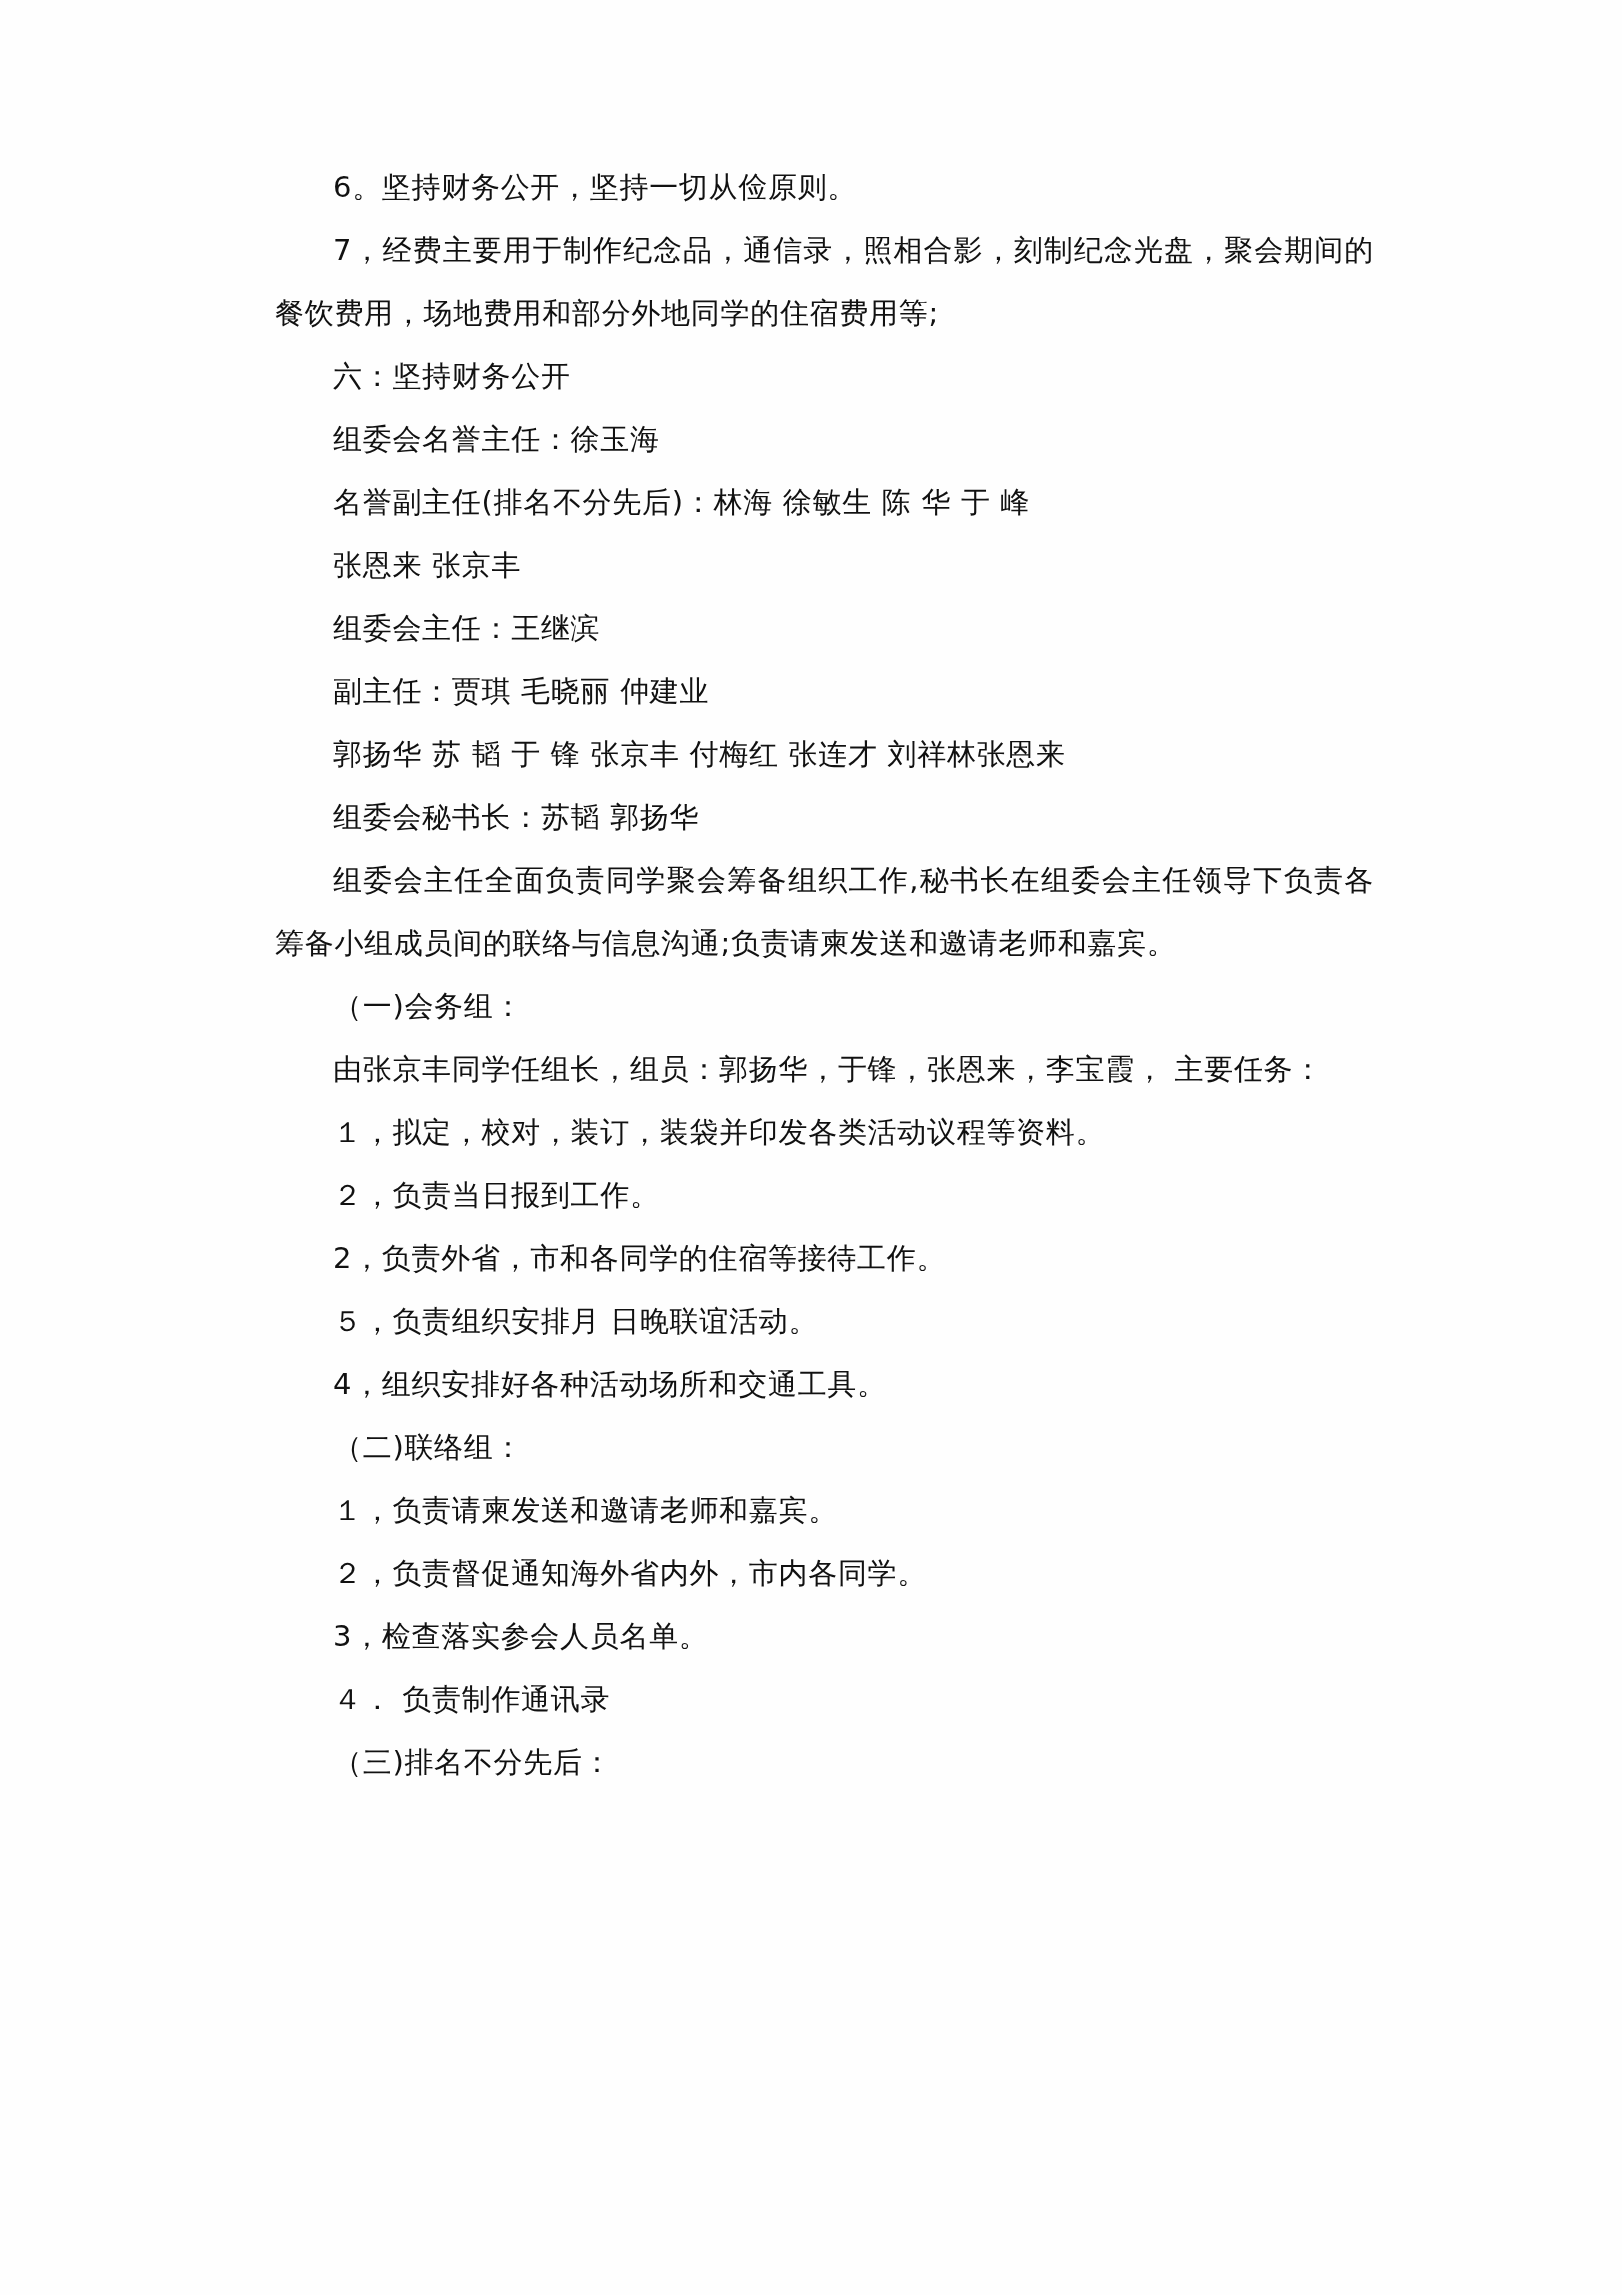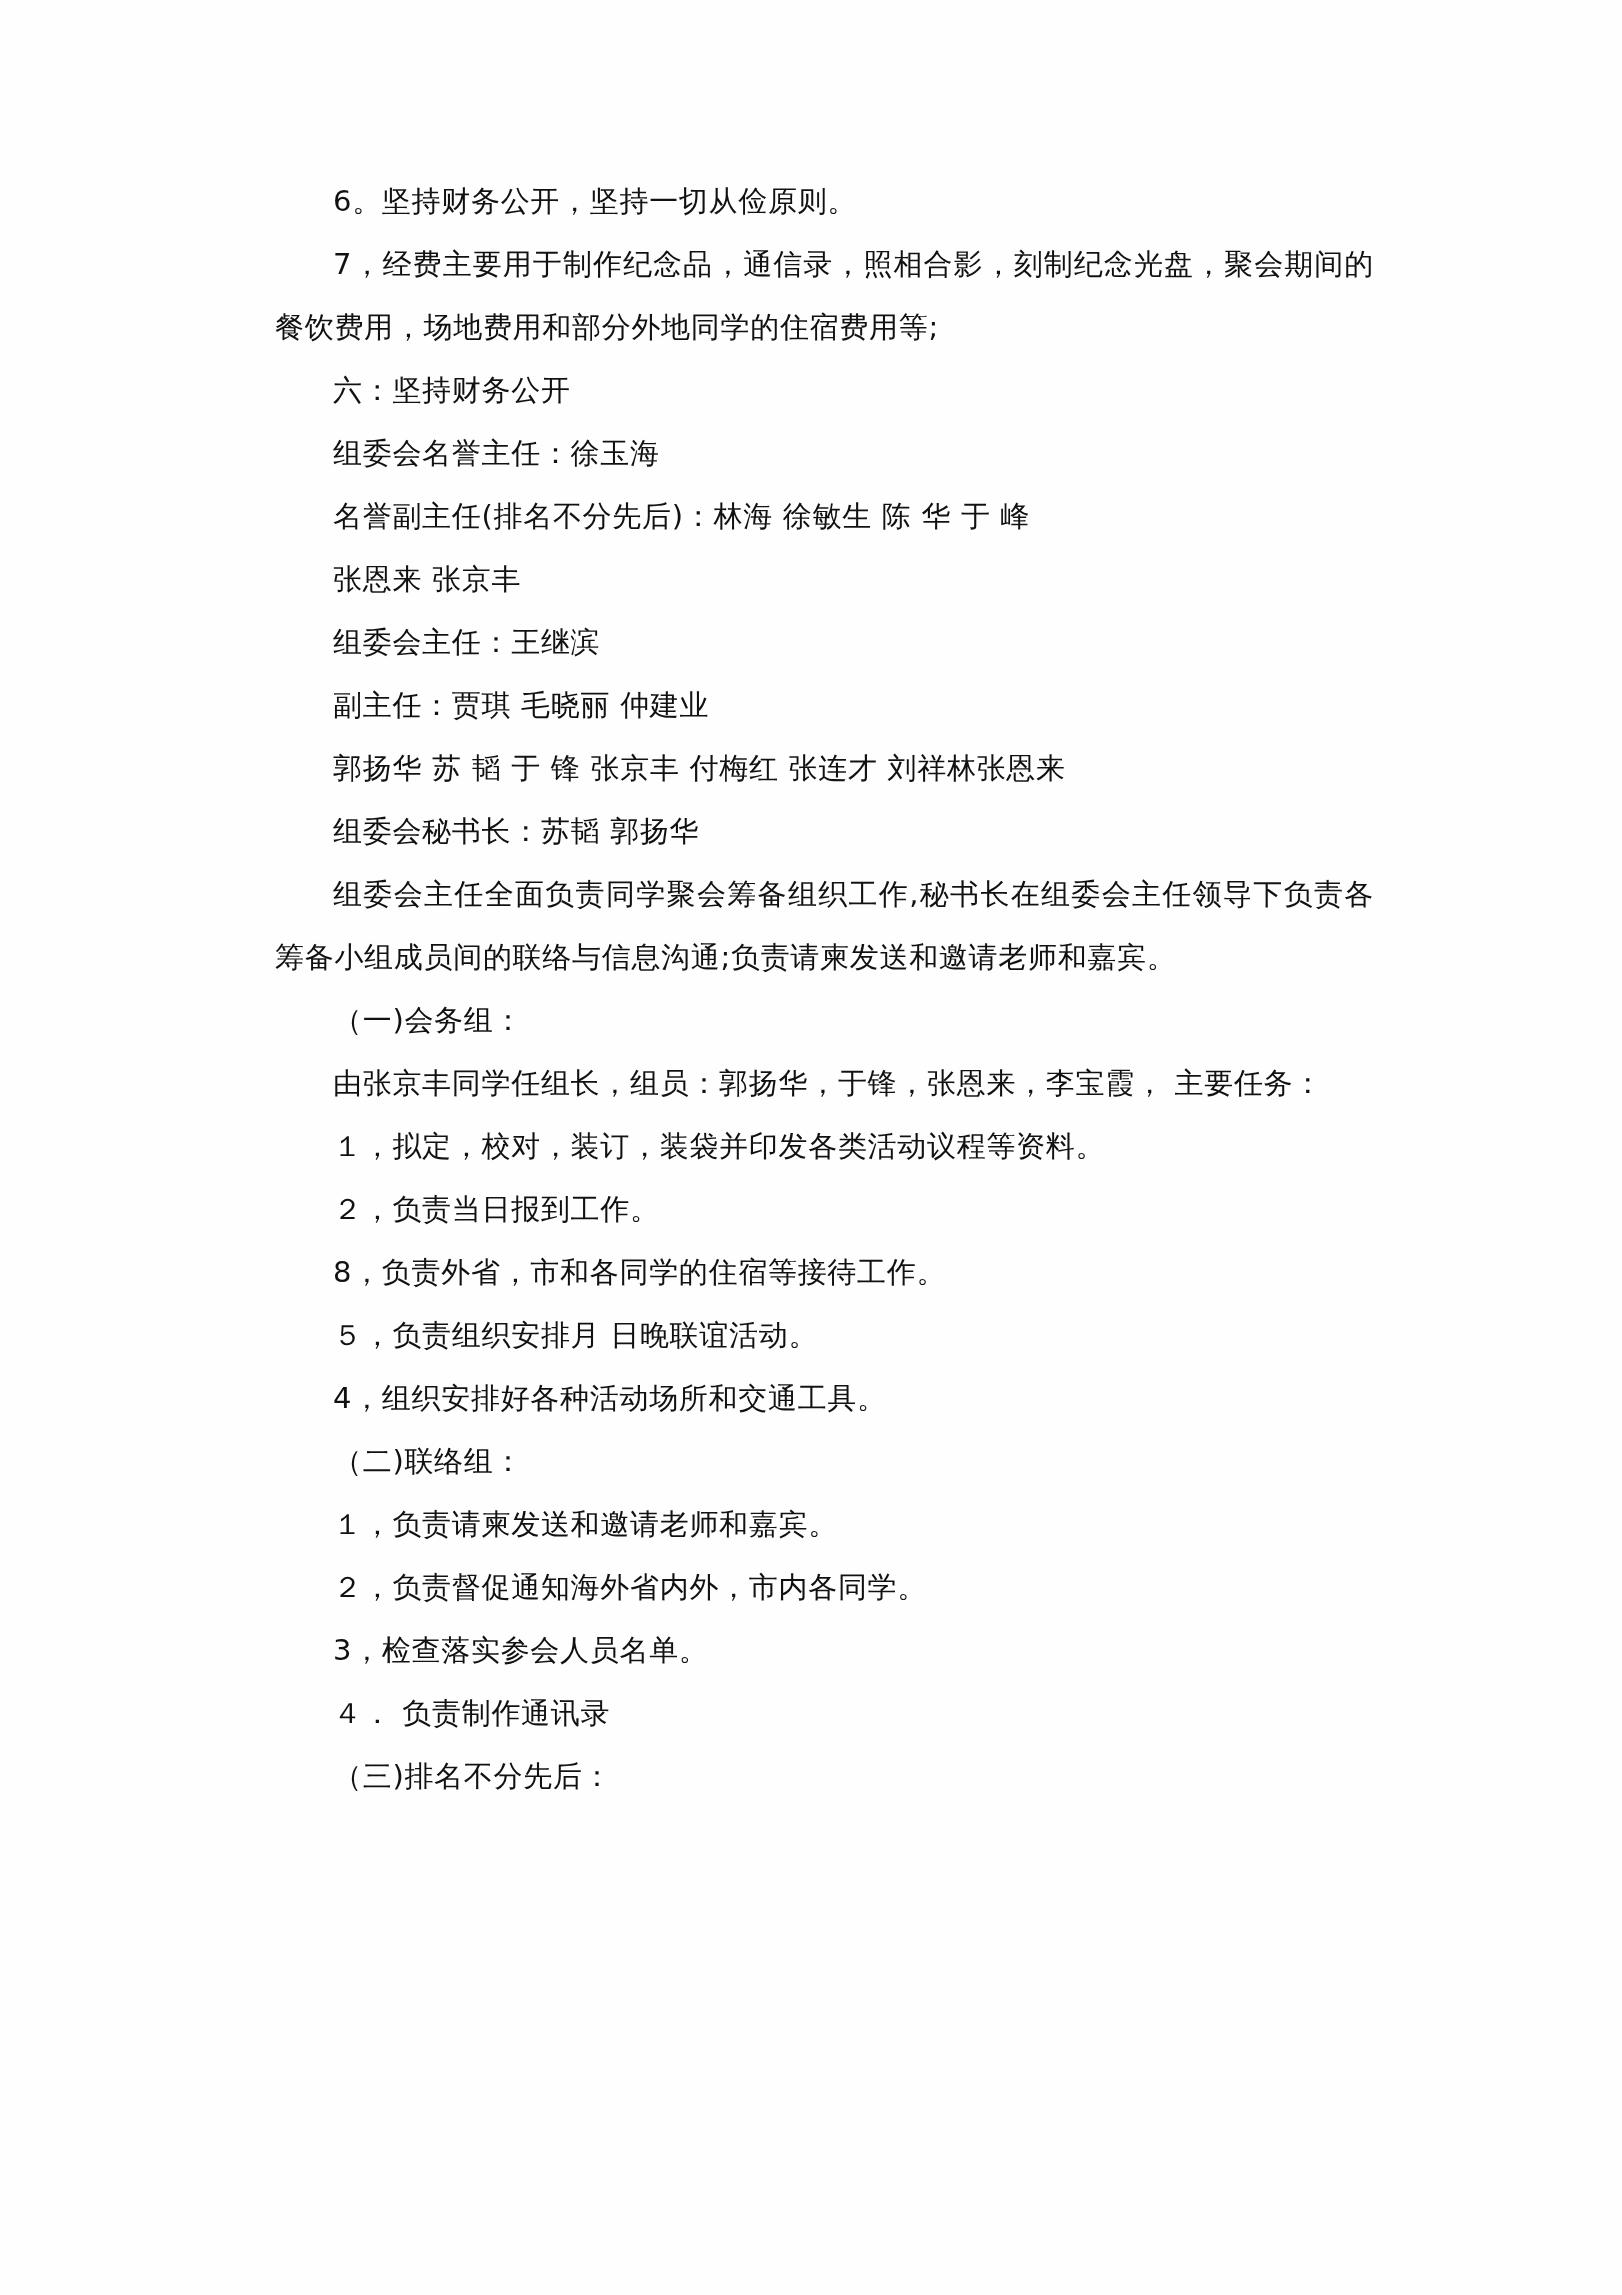--- a/index.html
+++ b/index.html
@@ -20,21 +20,21 @@
     left: 0;
     top: 0;
     width: 1623px;
     height: 2295px;
     background: #fefefe;
     box-sizing: border-box;
   }
   .content {
     position: absolute;
     left: 275px;
-    top: 170px;
+    top: 156px;
     width: 1099px;
   }
   p {
     margin: 0 0 0 0;
     font-size: 29px;
     line-height: 63px;
     letter-spacing: 0.7px;
     text-align: justify;
     text-justify: inter-ideograph;
     color: #111111;
@@ -57,21 +57,21 @@
     <p class="indent">张恩来  张京丰</p>
     <p class="indent">组委会主任：王继滨</p>
     <p class="indent">副主任：贾琪  毛晓丽  仲建业</p>
     <p class="indent">郭扬华  苏  韬  于  锋  张京丰  付梅红  张连才  刘祥林张恩来</p>
     <p class="indent">组委会秘书长：苏韬  郭扬华</p>
     <p class="indent">组委会主任全面负责同学聚会筹备组织工作,秘书长在组委会主任领导下负责各筹备小组成员间的联络与信息沟通;负责请柬发送和邀请老师和嘉宾。</p>
     <p class="indent">（一)会务组：</p>
     <p class="indent">由张京丰同学任组长，组员：郭扬华，于锋，张恩来，李宝霞，  主要任务：</p>
     <p class="indent">１，拟定，校对，装订，装袋并印发各类活动议程等资料。</p>
     <p class="indent">２，负责当日报到工作。</p>
-    <p class="indent">8，负责外省，市和各同学的住宿等接待工作。</p>
+    <p class="indent">2，负责外省，市和各同学的住宿等接待工作。</p>
     <p class="indent">５，负责组织安排月  日晚联谊活动。</p>
     <p class="indent">4，组织安排好各种活动场所和交通工具。</p>
     <p class="indent">（二)联络组：</p>
     <p class="indent">１，负责请柬发送和邀请老师和嘉宾。</p>
     <p class="indent">２，负责督促通知海外省内外，市内各同学。</p>
     <p class="indent">3，检查落实参会人员名单。</p>
     <p class="indent">４．  负责制作通讯录</p>
     <p class="indent">（三)排名不分先后：</p>
   </div>
 </div>

